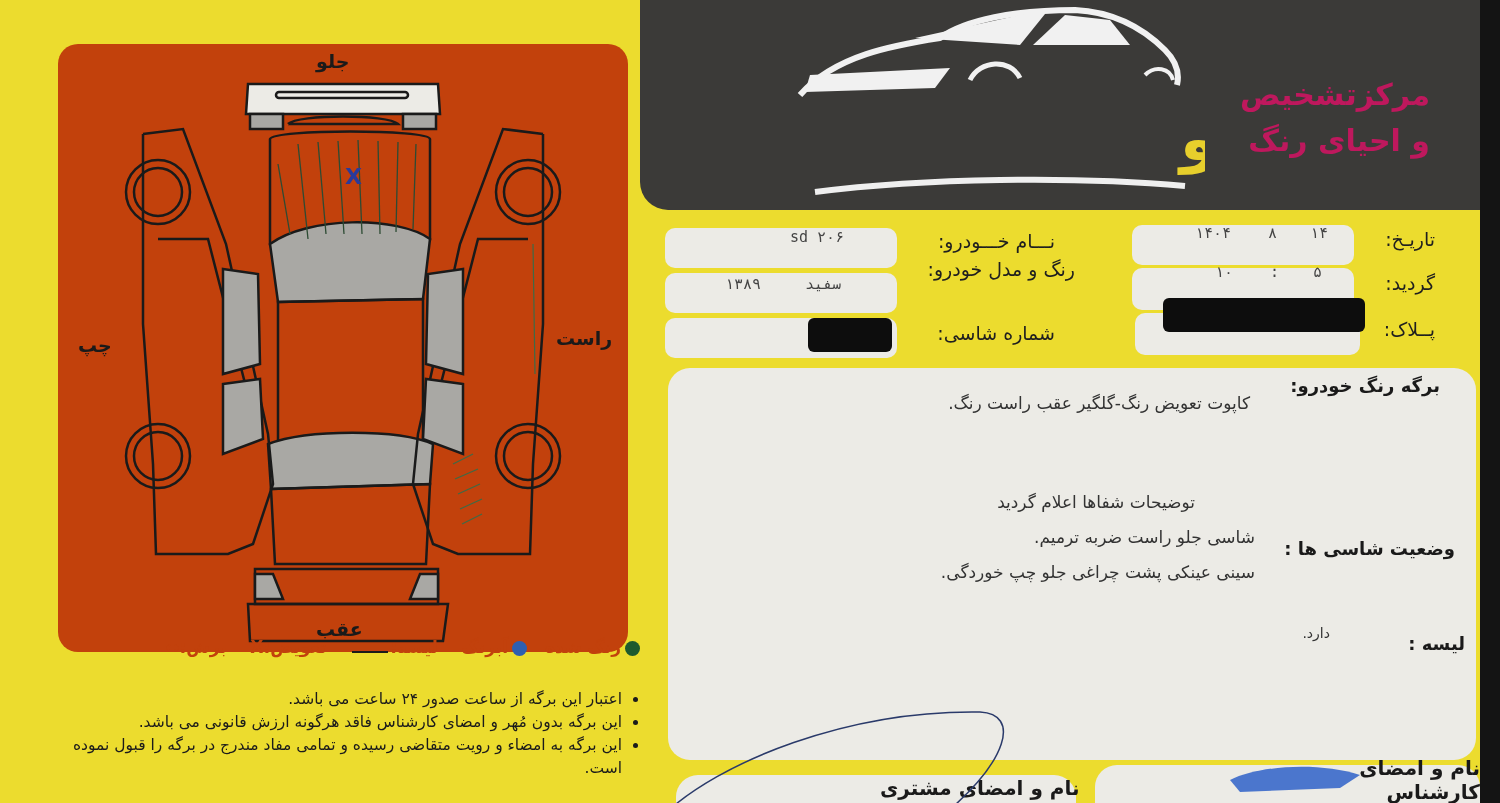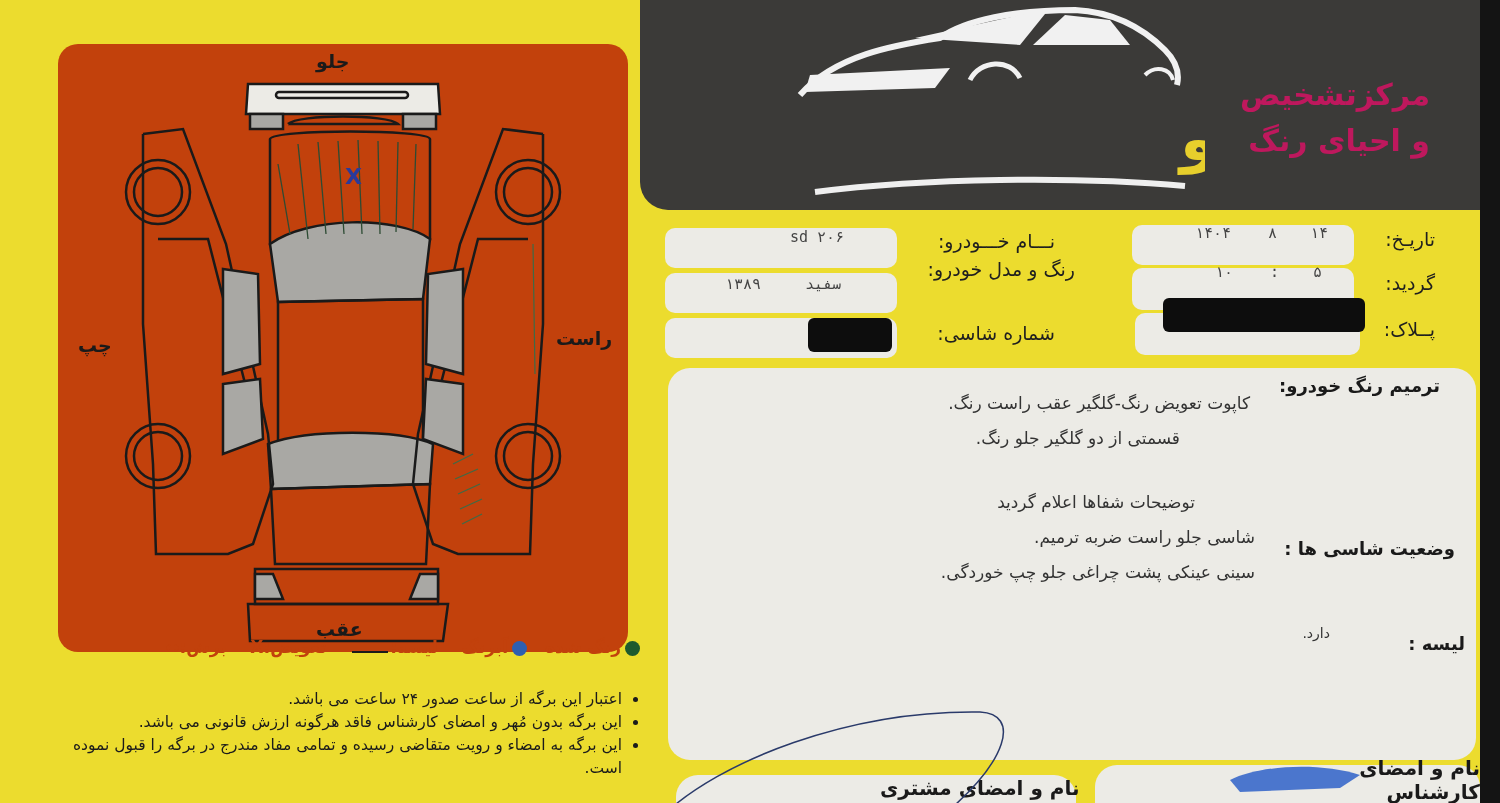--- a/index.html
+++ b/index.html
@@ -146,23 +146,22 @@
   <div class="field-val" style="left:1215px;top:263px;">۱۰</div>
   <div class="field-val" style="left:1270px;top:263px;">:</div>
   <div class="field-val" style="left:1313px;top:263px;">۵</div>
   <div class="field-label" style="left:1365px;top:272px;width:70px;">گردید:</div>
 
   <div class="field-box" style="left:1135px;top:313px;width:225px;height:42px;"></div>
   <div class="redact" style="left:1163px;top:298px;width:202px;height:34px;"></div>
   <div class="field-label" style="left:1370px;top:318px;width:65px;">پــلاک:</div>
 
   <div class="notes-panel"></div>
-  <div class="nl" style="left:1260px;top:375px;width:180px;">ترمیم رنگ خودرو:</div>
+  <div class="nl" style="left:1260px;top:375px;width:180px;">برگه رنگ خودرو:</div>
   <div class="nv" style="left:860px;top:393px;width:390px;">کاپوت تعویض رنگ-گلگیر عقب راست رنگ.</div>
-  <div class="nv" style="left:860px;top:428px;width:320px;">قسمتی از دو گلگیر جلو رنگ.</div>
   <div class="nv" style="left:900px;top:492px;width:295px;">توضیحات شفاها اعلام گردید</div>
   <div class="nl" style="left:1270px;top:538px;width:185px;">وضعیت شاسی ها :</div>
   <div class="nv" style="left:900px;top:527px;width:355px;">شاسی جلو راست ضربه ترمیم.</div>
   <div class="nv" style="left:860px;top:562px;width:395px;">سینی عینکی پشت چراغی جلو چپ خوردگی.</div>
   <div class="nl" style="left:1380px;top:633px;width:85px;">لیسه :</div>
   <div class="nv" style="left:1240px;top:625px;width:90px;font-size:14px;">دارد.</div>
 
   <div class="legend">
     <span class="dot" style="background:#1f5a2e;"></span><span>رنگ شده</span>
     &nbsp;&nbsp;<span class="dot" style="background:#2e5fb0;"></span><span>آبرنگ</span>

